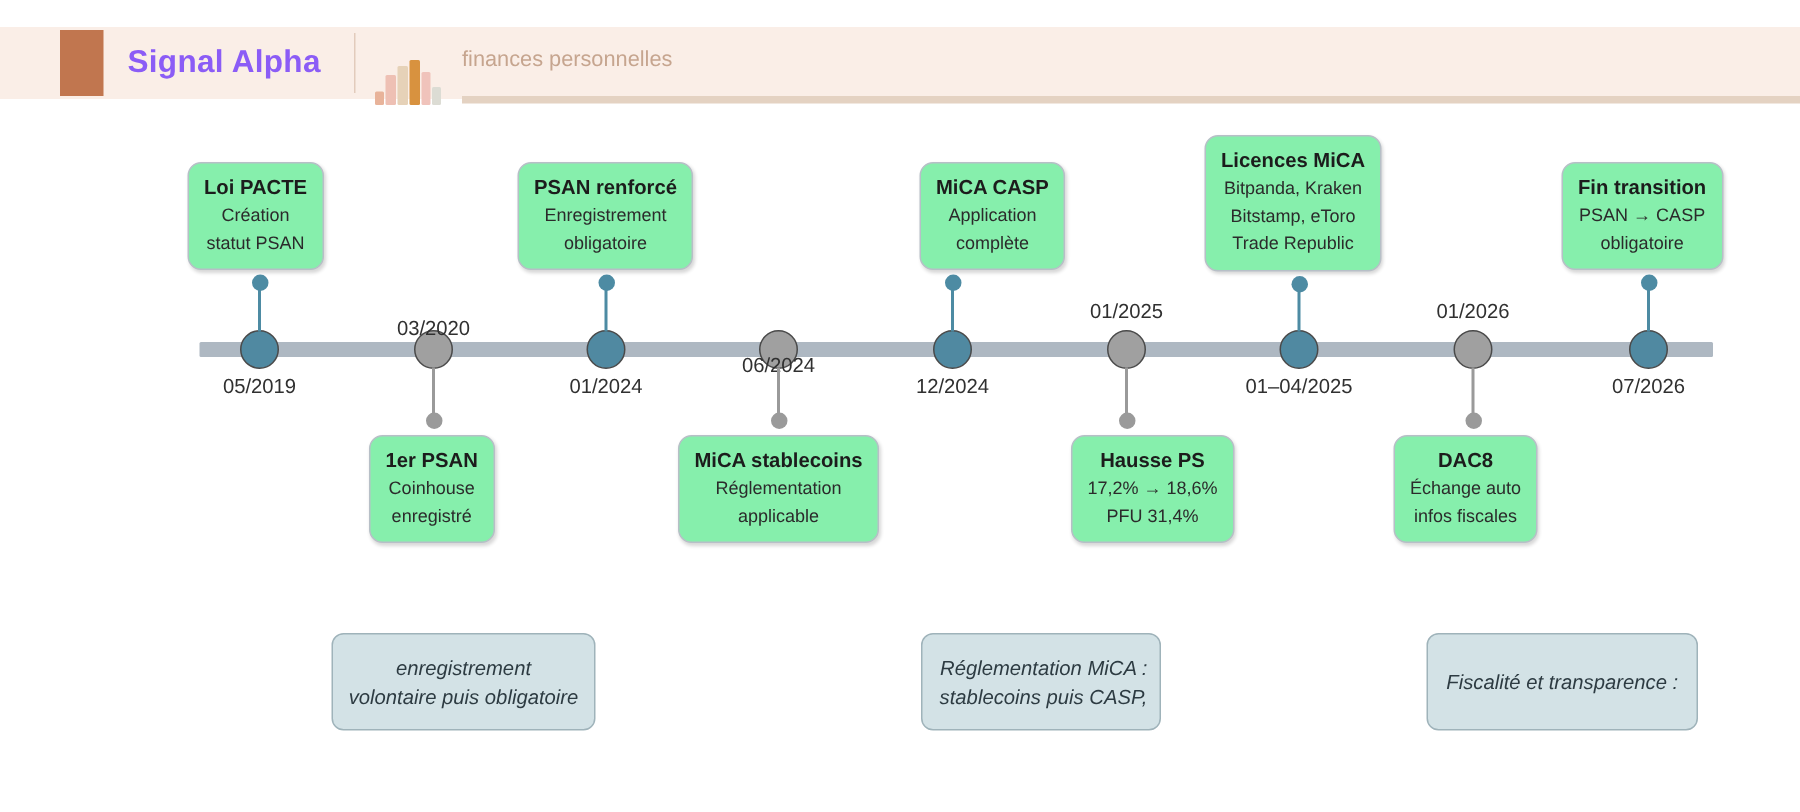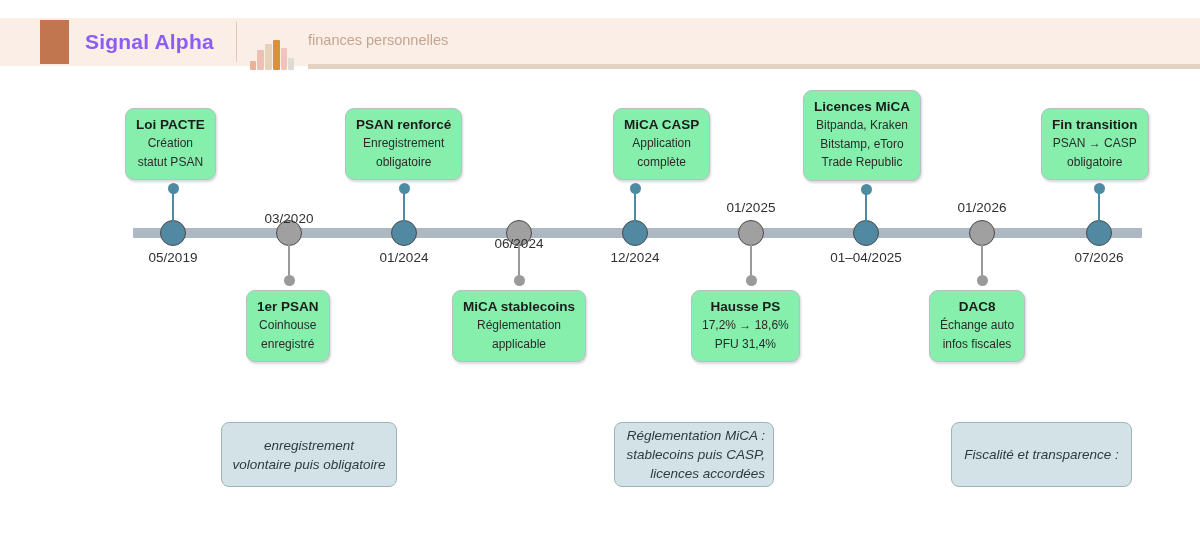--- a/index.html
+++ b/index.html
@@ -220,21 +220,21 @@
     <div class="axis-label" style="width: 120px; left: 575px; top: 250px;">12/2024</div>
     <div class="card" style="left: 586px; top: 108px; margin-left: 27px;">
       <div class="card-title">MiCA CASP</div>
       <div class="card-line">Application</div>
       <div class="card-line">complète</div>
     </div>
     <div class="stem major" style="left: 634px; top: 188px; height: 33px;"></div>
     <div class="stem-dot major" style="left: 629.5px; top: 183px;"></div>
     <div class="marker minor" style="left: 738px;"></div>
     <div class="axis-label" style="width: 120px; left: 691px; top: 200px;">01/2025</div>
-    <div class="card" style="left: 691px; top: 290px;">
+    <div class="card" style="left: 714px; top: 290px;">
       <div class="card-title">Hausse PS</div>
       <div class="card-line">17,2% → 18,6%</div>
       <div class="card-line">PFU 31,4%</div>
     </div>
     <div class="stem minor" style="left: 750px; top: 245px; height: 35px;"></div>
     <div class="stem-dot minor" style="left: 745.5px; top: 275px;"></div>
     <div class="marker major" style="left: 853px;"></div>
     <div class="axis-label" style="width: 120px; left: 806px; top: 250px;">01–04/2025</div>
     <div class="card" style="left: 803px; top: 90px;">
       <div class="card-title">Licences MiCA</div>
@@ -265,18 +265,17 @@
   </div>
 
 <div id="summary-row">
     <div class="summary" style="left: 221px; top: 422px; width: 176px; height: 65px;">
       <span>enregistrement</span>
       <span>volontaire puis obligatoire</span>
     </div>
     <div class="summary" style="left: 614px; top: 422px; width: 160px; height: 65px; align-items: flex-end;">
       <span>Réglementation MiCA :</span>
       <span>stablecoins puis CASP,</span>
-      <span>licences accordées</span>
     </div>
     <div class="summary" style="left: 951px; top: 422px; width: 181px; height: 65px;">
       <span>Fiscalité et transparence :</span>
     </div>
   </div>
 
 </body></html>

